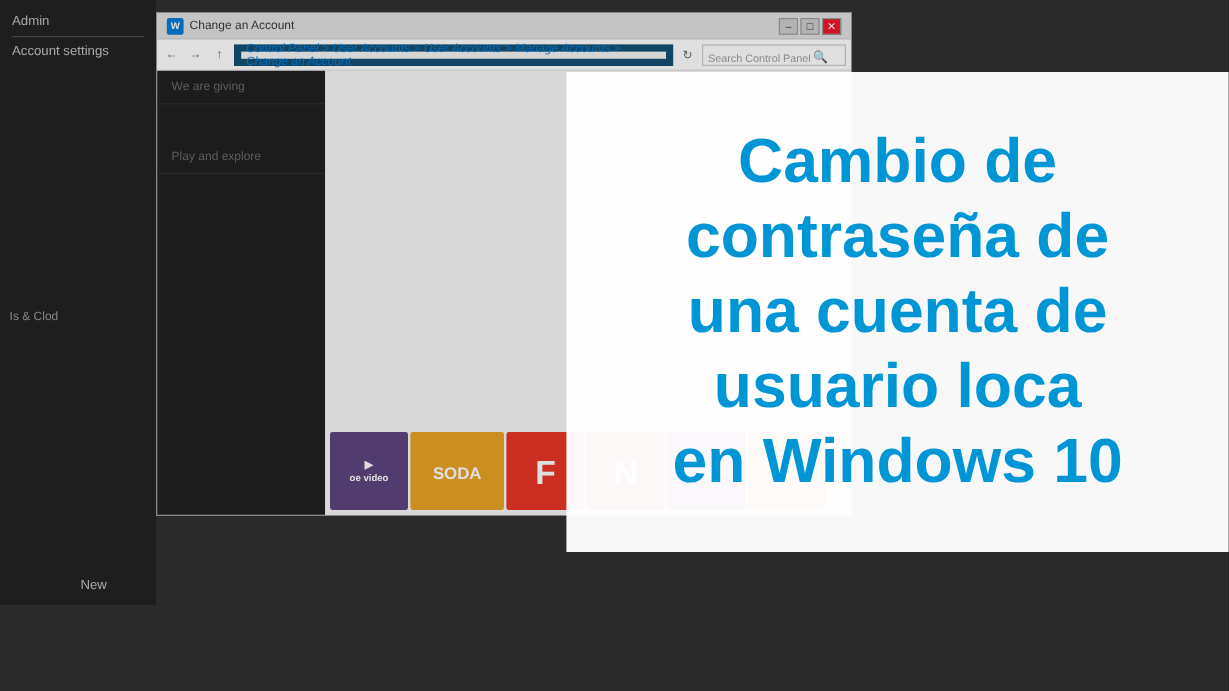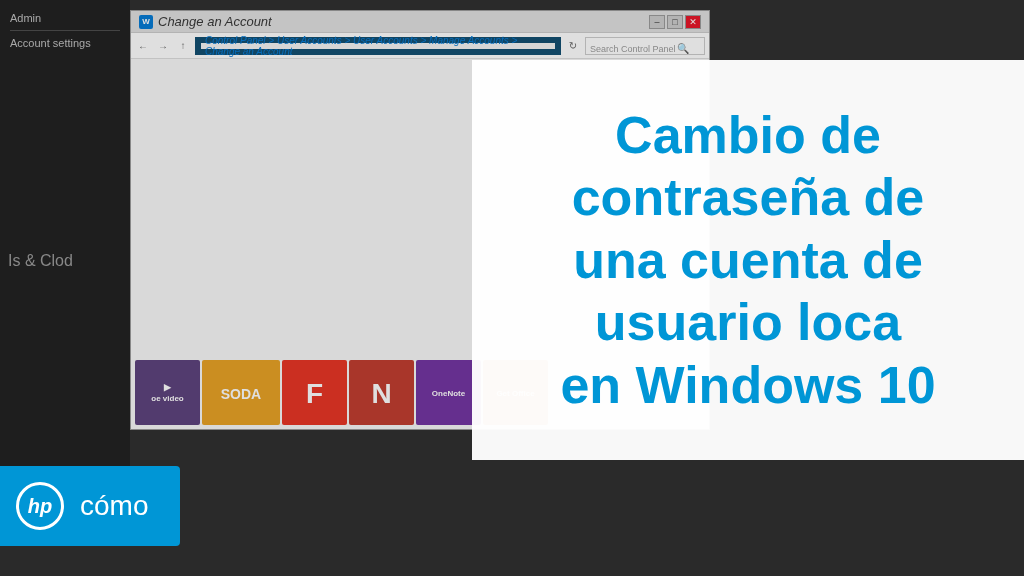--- a/index.html
+++ b/index.html
@@ -63,22 +63,21 @@
       display: flex;
       align-items: center;
       justify-content: center;
       color: white;
       font-size: 8px;
       font-weight: bold;
     }
 
     .dialog-title-text {
       flex: 1;
-      font-size: 13px;
-      font-style: italic;
+      font-size: 10px;
     }
 
     .dialog-controls {
       display: flex;
       gap: 2px;
     }
 
     .dialog-btn {
       width: 16px;
       height: 14px;
@@ -297,21 +296,21 @@
 
 <div class="container">
 
   <div class="sidebar">
     <div class="sidebar-section">
       <div class="sidebar-label">Admin</div>
       <div class="sidebar-divider"></div>
       <div class="sidebar-label">Account settings</div>
     </div>
 
-    <div style="position:absolute; bottom: 230px; left:0; color:#888; font-size:16px; padding:4px 8px;margin-top:46px;">Is &amp; Clod</div>
+    <div style="position:absolute; bottom: 230px; left:0; color:#888; font-size:10px; padding:4px 8px;margin-top:46px;">Is &amp; Clod</div>
 
     <div style="position:absolute; bottom: 10px; left: 50px; color:#aaa; font-size:11px;margin-left:17px;">New</div>
   </div>
 
   <div class="windows-dialog">
 
     <div class="dialog-titlebar">
       <div class="dialog-titlebar-icon">
         <span>W</span>
       </div>
@@ -330,20 +329,25 @@
       <div class="address-path">Control Panel &gt; User Accounts &gt; User Accounts &gt; Manage Accounts &gt; Change an Account</div>
       <div class="nav-btn">↻</div>
       <div class="search-box">
         <span style="font-size:9px;color:#999;">Search Control Panel</span>
         <span style="margin-left:2px;">🔍</span>
       </div>
     </div>
 
     <div class="dialog-content">
 
+      <div class="dialog-left-panel dark-left">
+        <div class="dark-item" style="color:#666; font-size:10px;">We are giving</div>
+        <div style="height:30px;"></div>
+        <div class="dark-item" style="color:#666; font-size:10px;">Play and explore</div>
+      </div>
 
       <div class="dialog-right-panel">
 
         <div class="app-tiles">
           <div class="tile" style="background:#5a3e7a; width:65px; height:65px;">
             <span>▶</span>
             <span class="tile-text">oe video</span>
           </div>
           <div class="tile" style="background:#e8a020; width:78px; height:65px;">
             <span class="tile-text" style="font-size:14px; font-weight:bold;">SODA</span>
@@ -366,22 +370,14 @@
   </div>
 
   <div class="main-title-overlay">
     <div class="main-title-text">
       <span>Cambio de contraseña de</span><br>
       <span>una cuenta de usuario loca</span><br>
       <span>en Windows 10</span>
     </div>
   </div>
 
-  <div class="hp-overlay">
-    <div class="hp-logo">
-      <div class="hp-logo-circle">
-        <span>hp</span>
-      </div>
-    </div>
-    <div class="hp-como-text">cómo</div>
-  </div>
 
 </div>
 
 </body></html>

